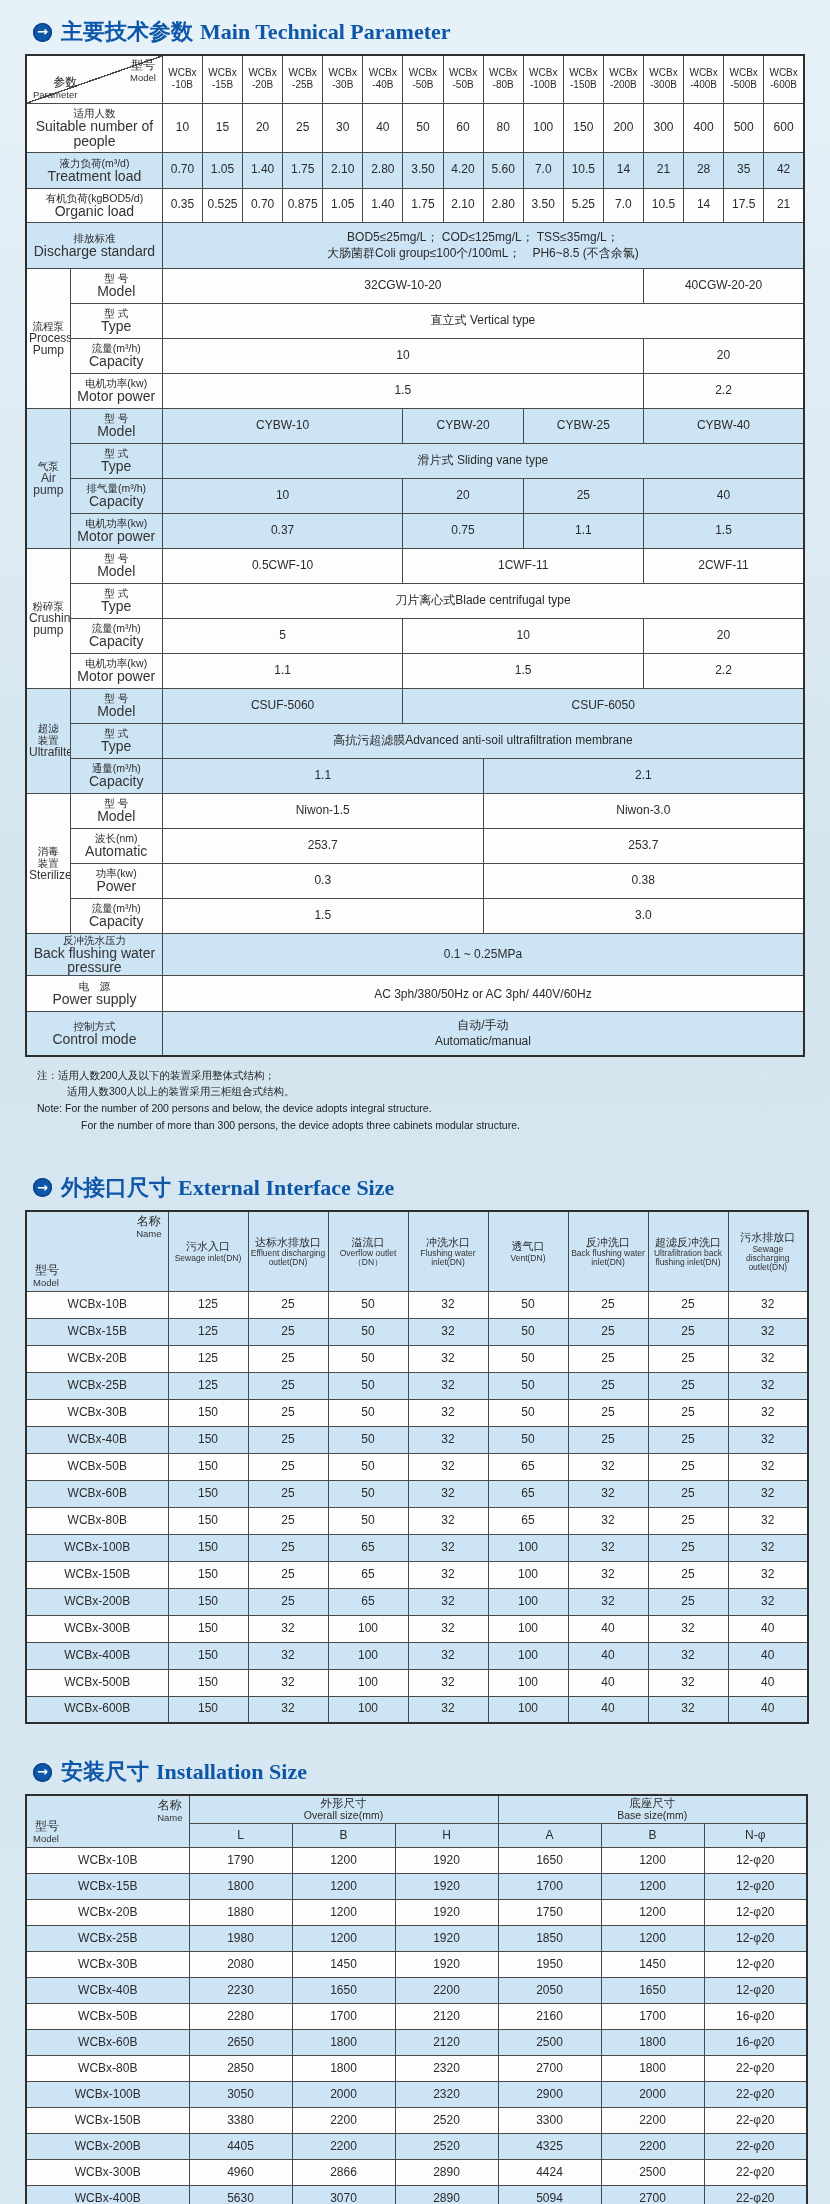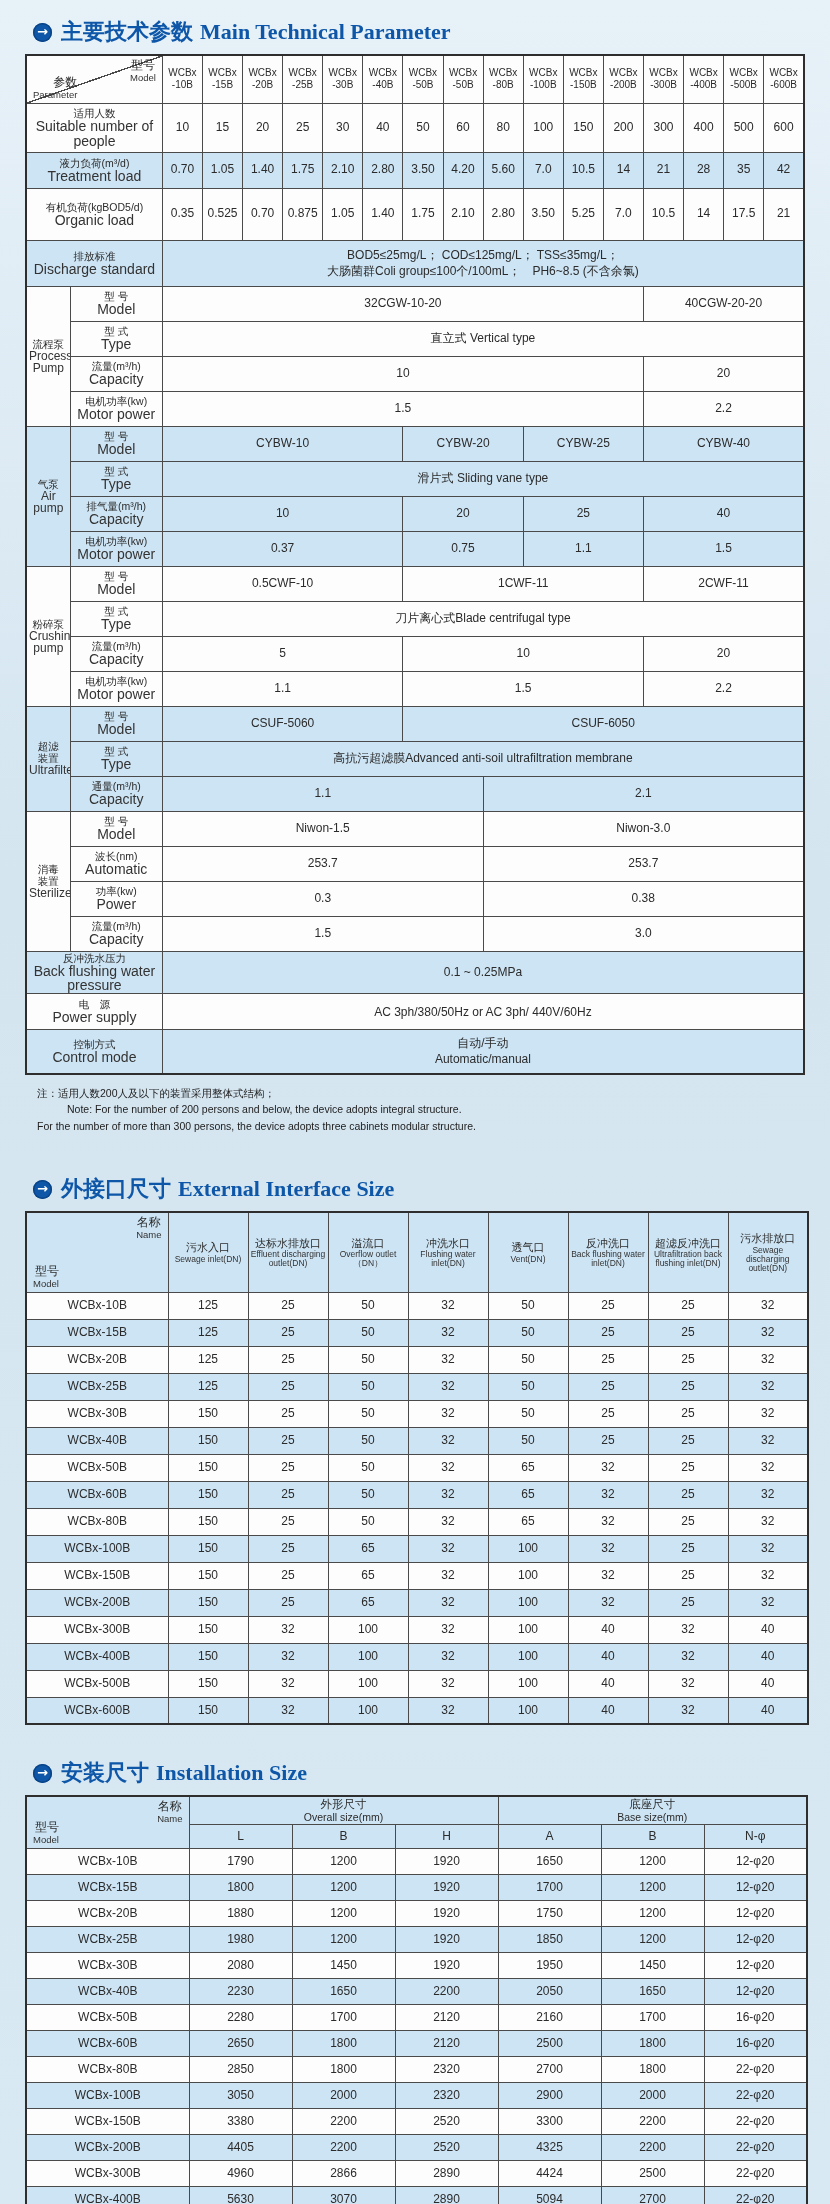--- a/index.html
+++ b/index.html
@@ -17,21 +17,21 @@
   font-family:"DejaVu Sans",sans-serif;box-shadow:inset 0 0 0 1.5px #0a4487}
 table{border-collapse:collapse;table-layout:fixed;width:780px;background:#fdfdfd;border:2px solid #2e2e2e}
 td{border:1px solid #4a4a4a;text-align:center;vertical-align:middle;padding:1px 2px;
   font-size:12px;line-height:1.15;overflow:hidden;color:#2b2b2b}
 tr.sh td{background:#cde4f4}
 .zh{font-size:10.5px;line-height:1.15}
 .en{font-size:14px;line-height:1.05;color:#333}
 .pre{white-space:pre-line}
 
 .h-head{height:48px}
-.r38{height:49px}.r36{height:36px}.r34{height:52px}.r46{height:46px}.r44{height:44px}
+.r38{height:49px}.r36{height:36px}.r34{height:34px}.r46{height:46px}.r44{height:44px}
 .gr{height:35px}
 .mh{font-size:10px;line-height:1.2}
 .val{font-size:12px}
 .val.multi div{line-height:1.35}
 .sect .zh{font-size:10.5px}
 .sect .en{font-size:12px}
 .lbl{padding:0 1px}
 
 td.diag{position:relative;padding:0;
   background-image:linear-gradient(to bottom right,transparent calc(50% - 0.7px),#4a4a4a calc(50% - 0.7px),#4a4a4a calc(50% + 0.7px),transparent calc(50% + 0.7px))}
@@ -449,20 +449,21 @@
           <td class="val multi" colspan="16">
             <div>自动/手动</div>
             <div>Automatic/manual</div>
           </td>
         </tr>
       </tbody>
     </table>
 
   <div class="notes">
     <div>注：适用人数200人及以下的装置采用整体式结构；</div>
+    <div>适用人数300人以上的装置采用三柜组合式结构。</div>
     <div>Note: For the number of 200 persons and below, the device adopts integral structure.</div>
     <div>For the number of more than 300 persons, the device adopts three cabinets modular structure.</div>
   </div>
 
   <h2 class="sec-title mt2">
     <span class="bullet">→</span>
     <span class="tz">外接口尺寸</span>
     <span class="te">External Interface Size</span>
   </h2>
 

